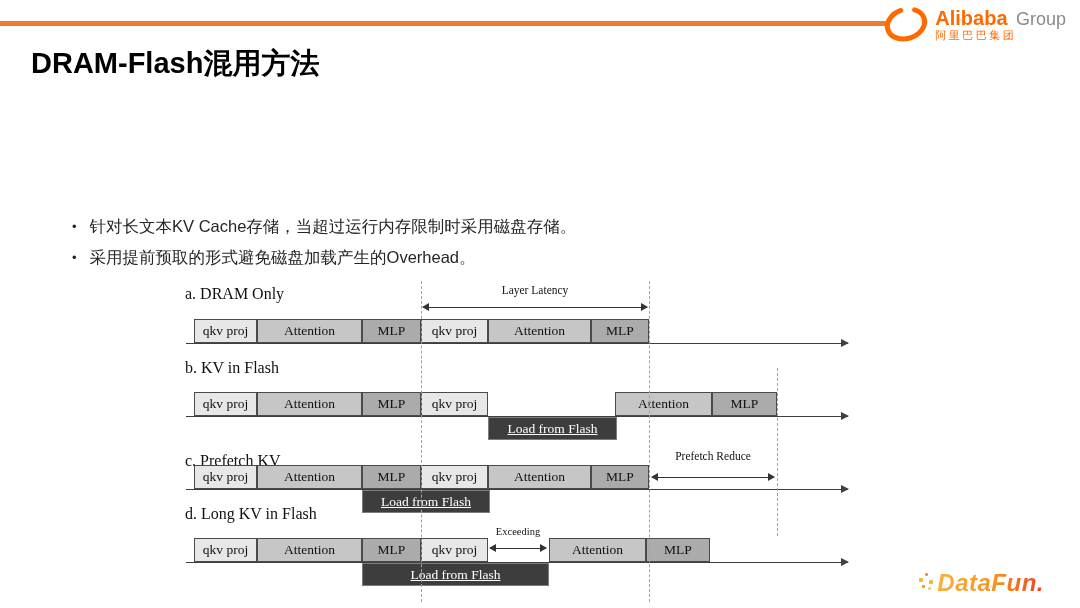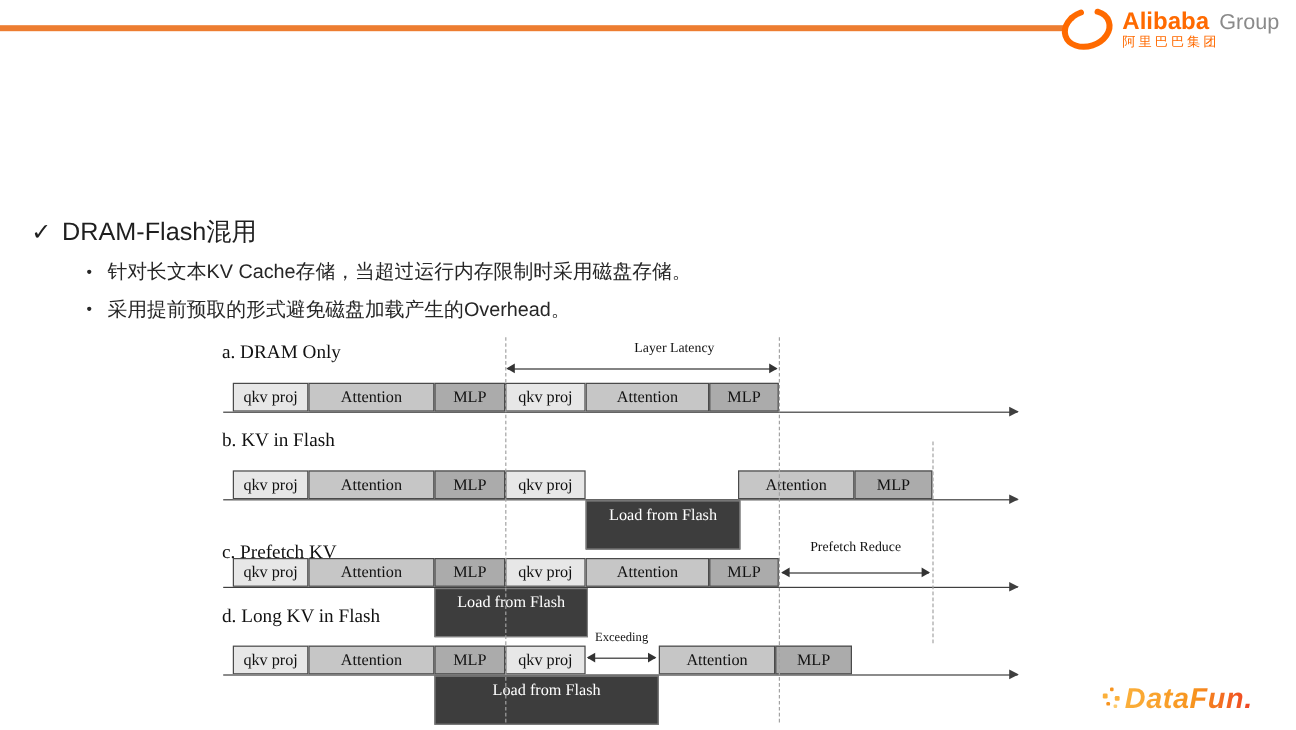--- a/index.html
+++ b/index.html
@@ -20,21 +20,21 @@
   .bullet{position:absolute;left:72px;font-size:16.5px;color:#262626;white-space:nowrap;}
   .bullet .dot{margin-right:13px;font-size:13px;vertical-align:1px;}
   
   #diagram{position:absolute;left:0;top:0;width:100%;height:100%;font-family:"Liberation Serif", serif;}
   .row-label{position:absolute;font-size:16px;color:#111;white-space:nowrap;}
   .axis-line{position:absolute;height:1px;background:#3f3f3f;}
   .axis-line::after{content:'';position:absolute;right:-1px;top:-4px;width:0;height:0;
       border-left:8px solid #3f3f3f;border-top:4px solid transparent;border-bottom:4px solid transparent;}
   .blk{position:absolute;height:24px;line-height:22px;box-sizing:border-box;border:1px solid #4a4a4a;
        text-align:center;font-size:13.5px;color:#111;overflow:hidden;white-space:nowrap;}
-  .blk-flash{height:41px;border:1px solid #7d7d7d;color:#fff;}
+  .blk-flash{height:23px;border:1px solid #7d7d7d;color:#fff;text-decoration:underline;}
   .dashed{position:absolute;width:0;border-left:1px dashed #a3a3a3;}
   .ann-text{position:absolute;transform:translateX(-50%);white-space:nowrap;font-size:11.5px;color:#111;}
   .dbl-arrow{position:absolute;height:1px;background:#333;}
   .dbl-arrow::before{content:'';position:absolute;left:-1px;top:-4px;width:0;height:0;
       border-top:4px solid transparent;border-bottom:4px solid transparent;border-right:7px solid #333;}
   .dbl-arrow::after{content:'';position:absolute;right:-1px;top:-4px;width:0;height:0;
       border-top:4px solid transparent;border-bottom:4px solid transparent;border-left:7px solid #333;}
   
   .datafun{position:absolute;right:36px;bottom:13px;height:26px;}
   .df-text{font-size:24px;font-weight:bold;font-style:italic;letter-spacing:0.5px;
@@ -61,25 +61,23 @@
     </svg>
     <div class="brand-text">
       <div class="brand-row1">
         <span class="brand-en">Alibaba</span>
         <span class="brand-suffix">Group</span>
       </div>
       <div class="brand-cn">阿里巴巴集团</div>
     </div>
   </div>
 
+  <h1 class="page-title">DRAM-Flash混用方法</h1>
 
 
-  <div class="sec-head" style="top:179px;">
-    <span class="check">✓</span><span>DRAM-Flash混用</span>
-  </div>
   <div class="bullet" style="top:247px;">
     <span class="dot">•</span><span>采用提前预取的形式避免磁盘加载产生的Overhead。</span>
   </div>
   <div class="bullet" style="top:216px;">
     <span class="dot">•</span><span>针对长文本KV Cache存储，当超过运行内存限制时采用磁盘存储。</span>
   </div>
 
   <div id="diagram">
       <div class="row-label" style="left: 185px; top: 285px;">a. DRAM Only</div>
       <div class="axis-line" style="left: 186px; top: 343px; width: 662px;"></div>
@@ -112,21 +110,21 @@
       <div class="blk" style="left: 194px; width: 63px; top: 538px; background: rgb(231, 231, 231);">qkv proj</div>
       <div class="blk" style="left: 257px; width: 105px; top: 538px; background: rgb(198, 198, 198);">Attention</div>
       <div class="blk" style="left: 362px; width: 59px; top: 538px; background: rgb(171, 171, 171);">MLP</div>
       <div class="blk" style="left: 421px; width: 67px; top: 538px; background: rgb(231, 231, 231);">qkv proj</div>
       <div class="blk" style="left: 549px; width: 97px; top: 538px; background: rgb(198, 198, 198);">Attention</div>
       <div class="blk" style="left: 646px; width: 64px; top: 538px; background: rgb(171, 171, 171);">MLP</div>
       <div class="blk blk-flash" style="left: 362px; width: 187px; top: 563px; background: rgb(61, 61, 61);">Load from Flash</div>
       <div class="dashed" style="left: 421px; top: 281px; height: 321px;"></div>
       <div class="dashed" style="left: 649px; top: 281px; height: 321px;"></div>
       <div class="dashed" style="left: 777px; top: 368px; height: 168px;"></div>
-      <div class="ann-text" style="left: 562px; top: 284px; text-align: right;">Layer Latency</div>
+      <div class="ann-text" style="left: 535px; top: 284px; text-align: right;">Layer Latency</div>
       <div class="dbl-arrow" style="left: 423px; width: 224px; top: 307px;"></div>
       <div class="ann-text" style="left: 713px; top: 450px;">Prefetch Reduce</div>
       <div class="dbl-arrow" style="left: 652px; width: 122px; top: 477px;"></div>
       <div class="ann-text" style="left: 518px; top: 526px; font-size: 10.5px;">Exceeding</div>
       <div class="dbl-arrow" style="left: 490px; width: 56px; top: 548px;"></div>
     </div>
 
   <div class="datafun">
     <span class="df-px p1"></span>
     <span class="df-px p2"></span>

